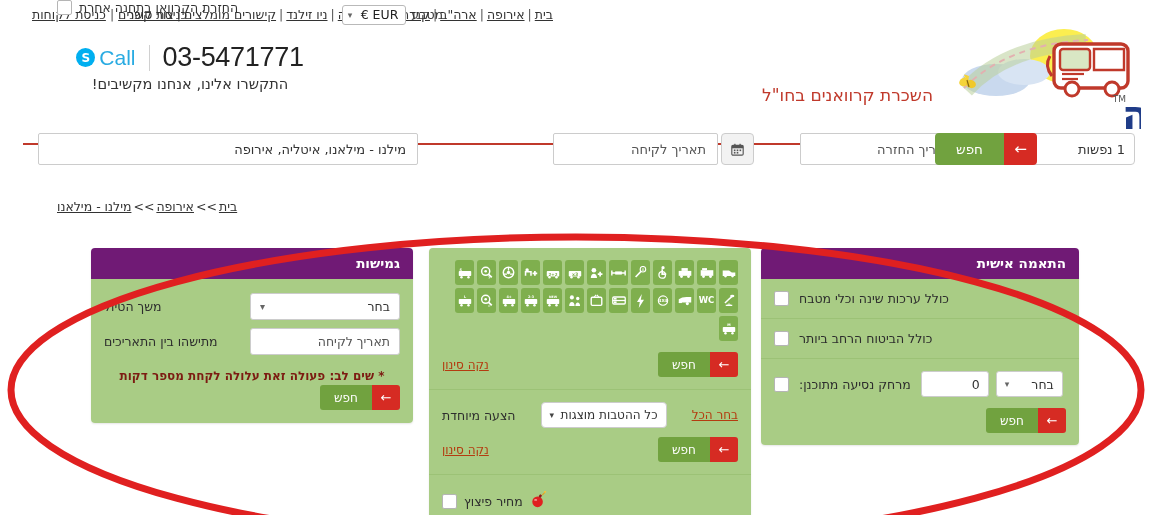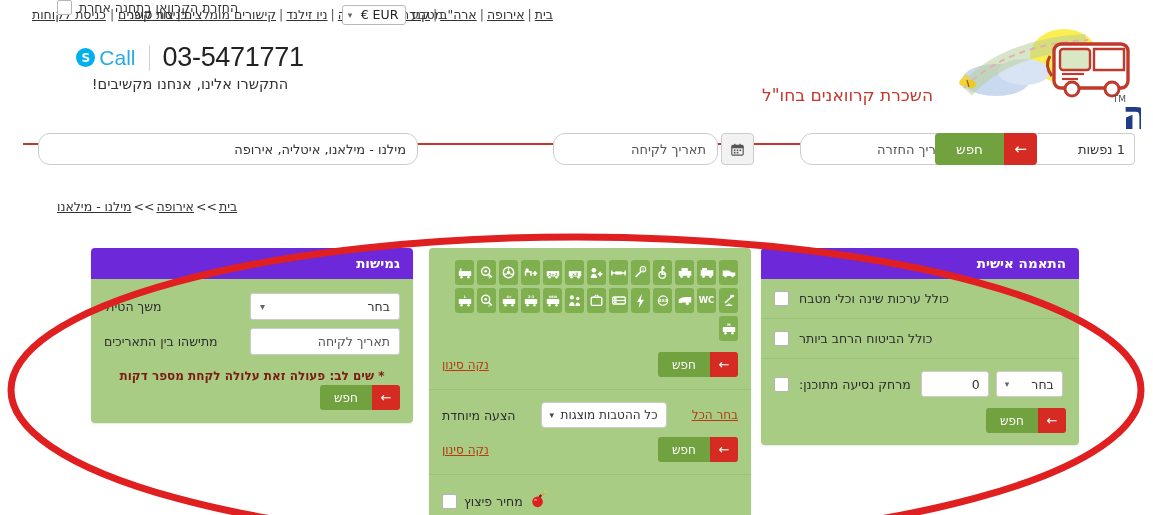--- a/index.html
+++ b/index.html
@@ -52,21 +52,21 @@
   #logo{position:absolute;top:-2px;right:12px;width:205px;height:110px;}
 
   #header-rule{
     position:absolute;top:113px;right:30px;width:1100px;height:2px;background:#C0392B;
   }
 
   
   #searchbar{position:absolute;top:133px;left:0;width:1153px;height:34px;}
   .sb-field{
     position:absolute;top:0;height:32px;box-sizing:border-box;
-    border:1px solid #ccc;border-radius:12px;background:#fff;
+    border:1px solid #ccc;border-radius:2px;background:#fff;
     display:flex;align-items:center;padding:0 11px;font-size:13px;color:#555;
   }
   #loc-field{right:735px;width:380px;color:#333;}
   #pickup-field{right:435px;width:165px;}
   #return-field{right:188px;width:165px;}
   .cal-addon{
     position:absolute;top:0;width:33px;height:32px;box-sizing:border-box;
     border:1px solid #ccc;border-radius:4px;background:#f2f2f2;
     display:flex;align-items:center;justify-content:center;font-size:14px;color:#555;
   }
@@ -103,21 +103,21 @@
     width:15px;height:15px;border:1px solid #b5b5b5;background:#fff;border-radius:2px;
     box-sizing:border-box;display:inline-block;flex:0 0 auto;
   }
   #breadcrumb{position:absolute;top:199px;left:57px;font-size:12.5px;white-space:nowrap;}
   #breadcrumb a{color:#333;}
   #breadcrumb .sep{margin:0 2px;text-decoration:none;}
 
   
   .panel{position:absolute;border-radius:4px;overflow:hidden;box-shadow:0 1px 2px rgba(0,0,0,.10);}
   .panel-head{
-    background:#6d28d9;color:#fff;font-size:13.5px;font-weight:bold;
+    background:#701a75;color:#fff;font-size:13.5px;font-weight:bold;
     padding:7px 13px 8px 13px;box-sizing:border-box;text-align:right;
   }
   .panel-body{background:#A9CC85;box-sizing:border-box;}
   .sec{border-bottom:1px solid #9CC276;padding:12px 13px;box-sizing:border-box;}
   .sec:last-child{border-bottom:none;}
 
   
   #panel-personal{top:248px;right:74px;width:318px;}
   .pers-row{display:flex;align-items:center;gap:10px;flex-direction:row-reverse;justify-content:flex-start;}
   .pers-label{font-size:12.5px;color:#2d2d2d;}

